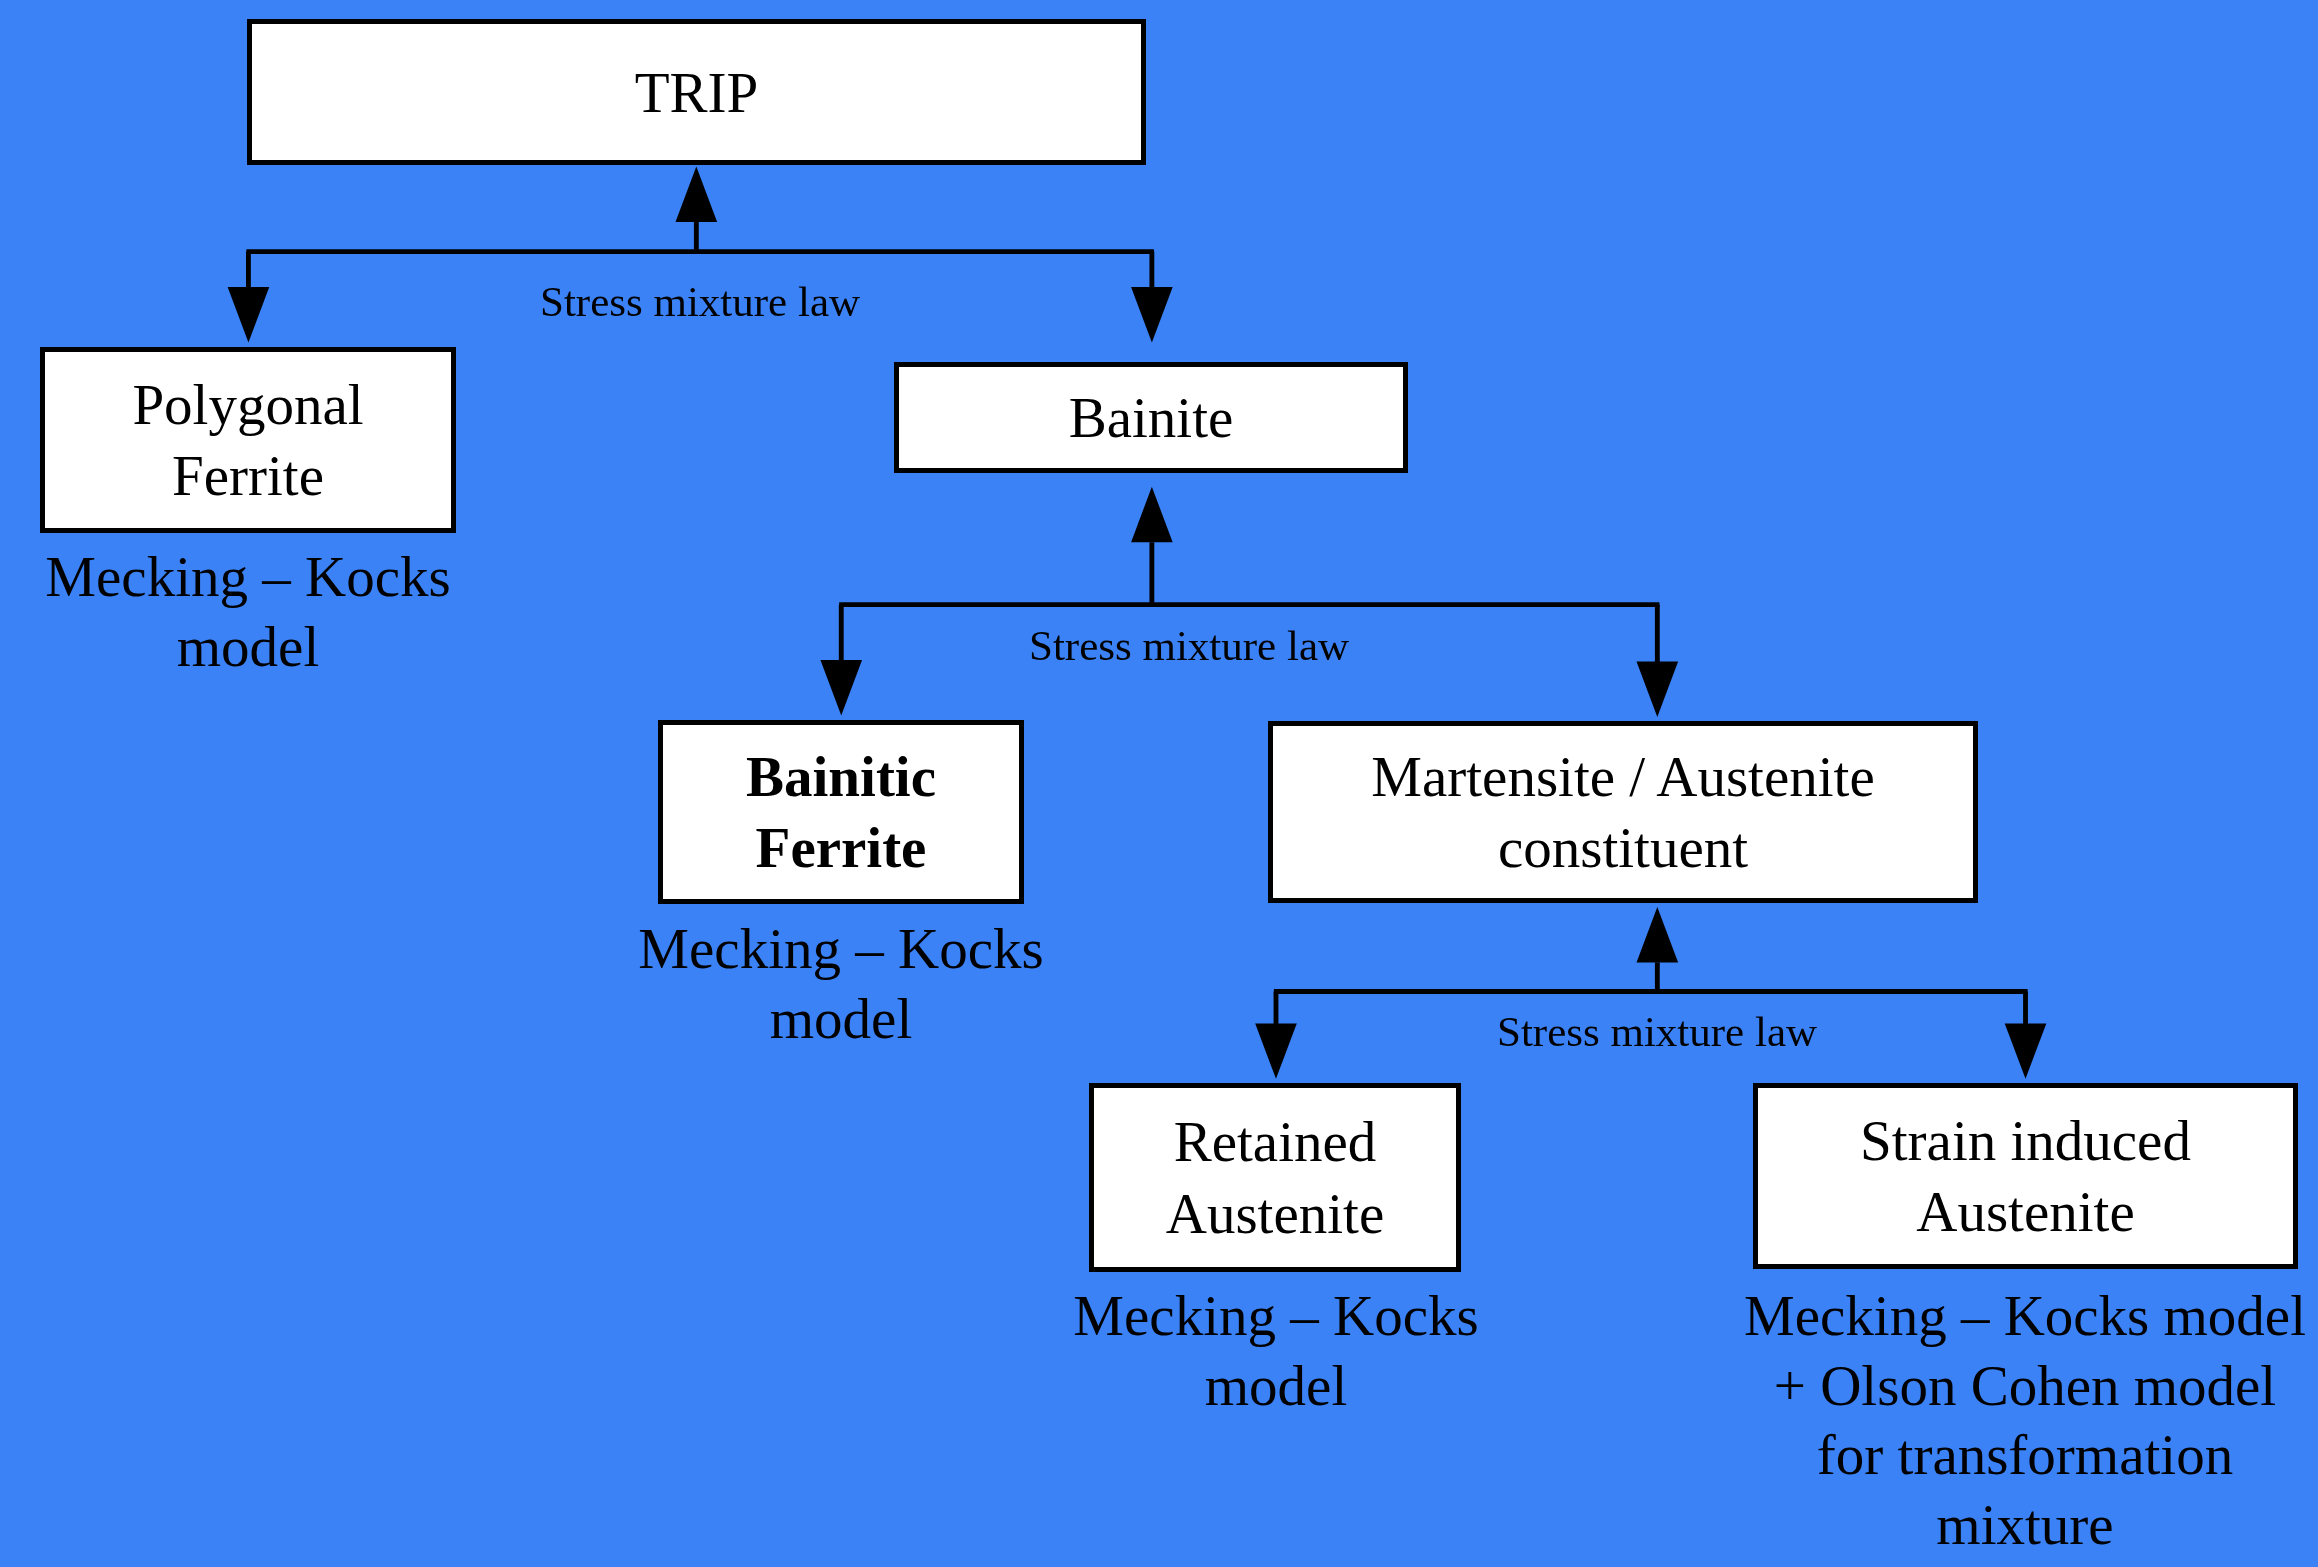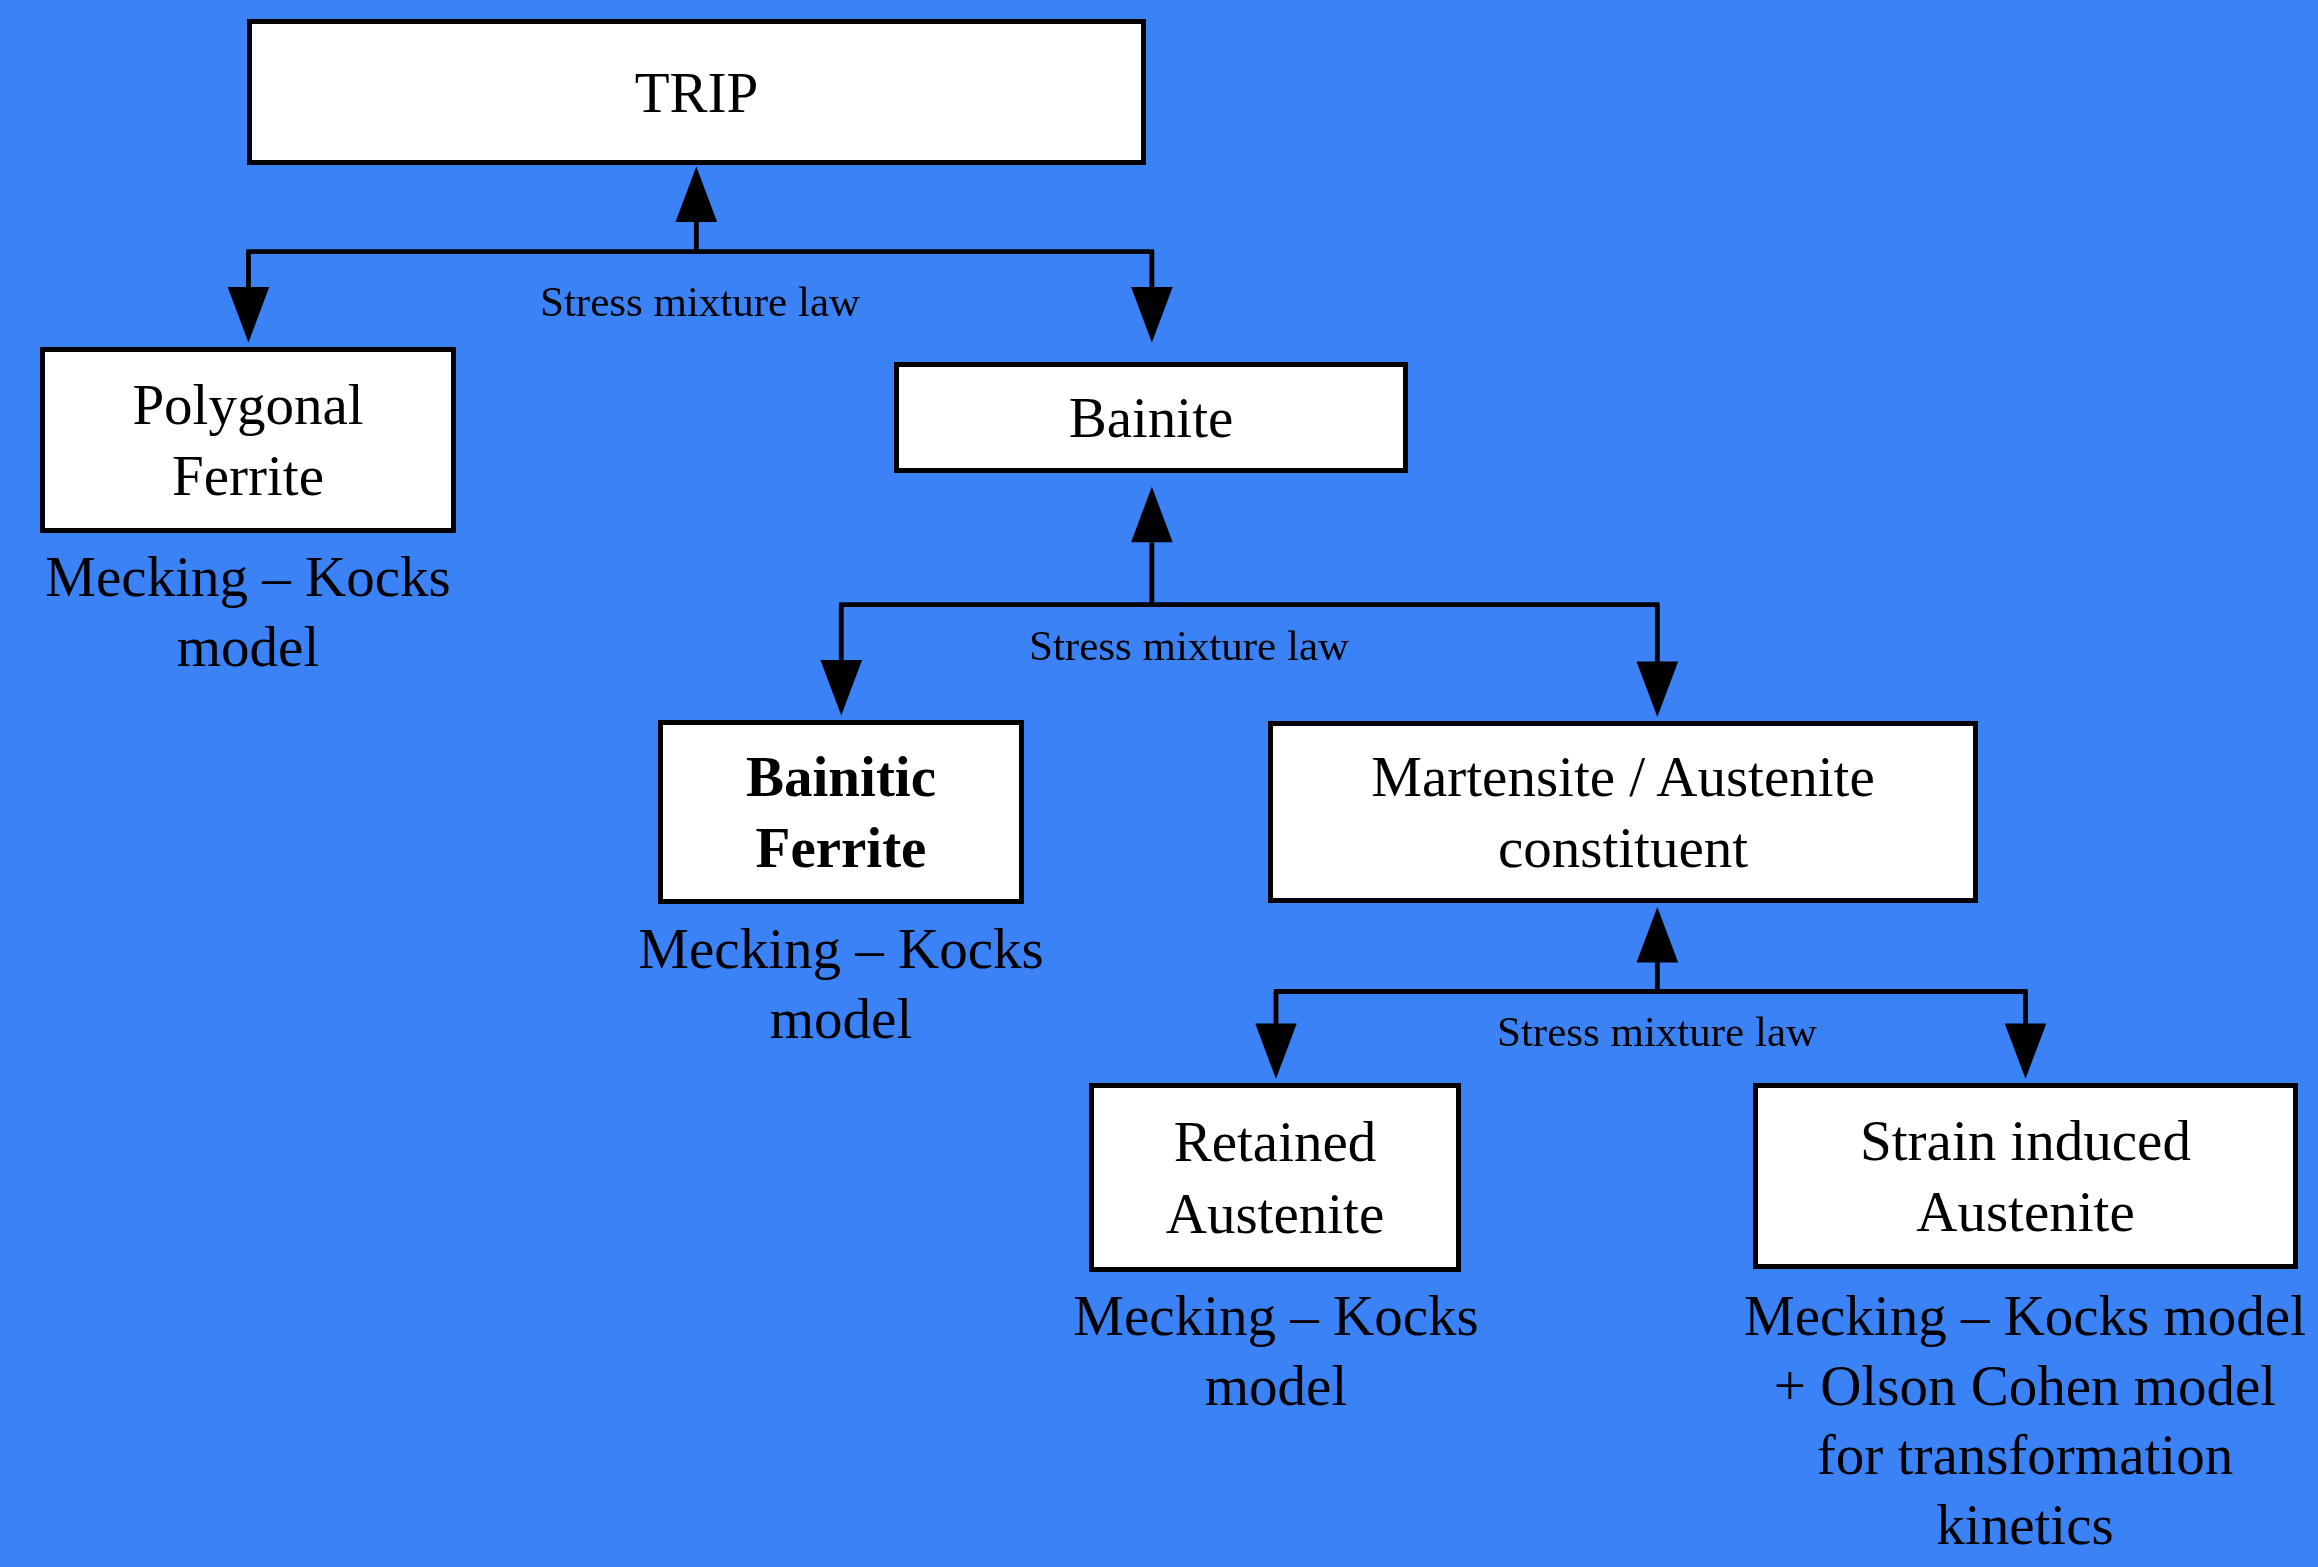--- a/index.html
+++ b/index.html
@@ -147,17 +147,17 @@
 
   <div class="caption c-ra">
     <span>Mecking – Kocks</span>
     <span>model</span>
   </div>
 
   <div class="caption c-sim">
     <span>Mecking – Kocks model</span>
     <span>+ Olson Cohen model</span>
     <span>for transformation</span>
-    <span>kinetics</span>
+    <span>mixture</span>
   </div>
 
 </div>
 
 
 </body></html>

